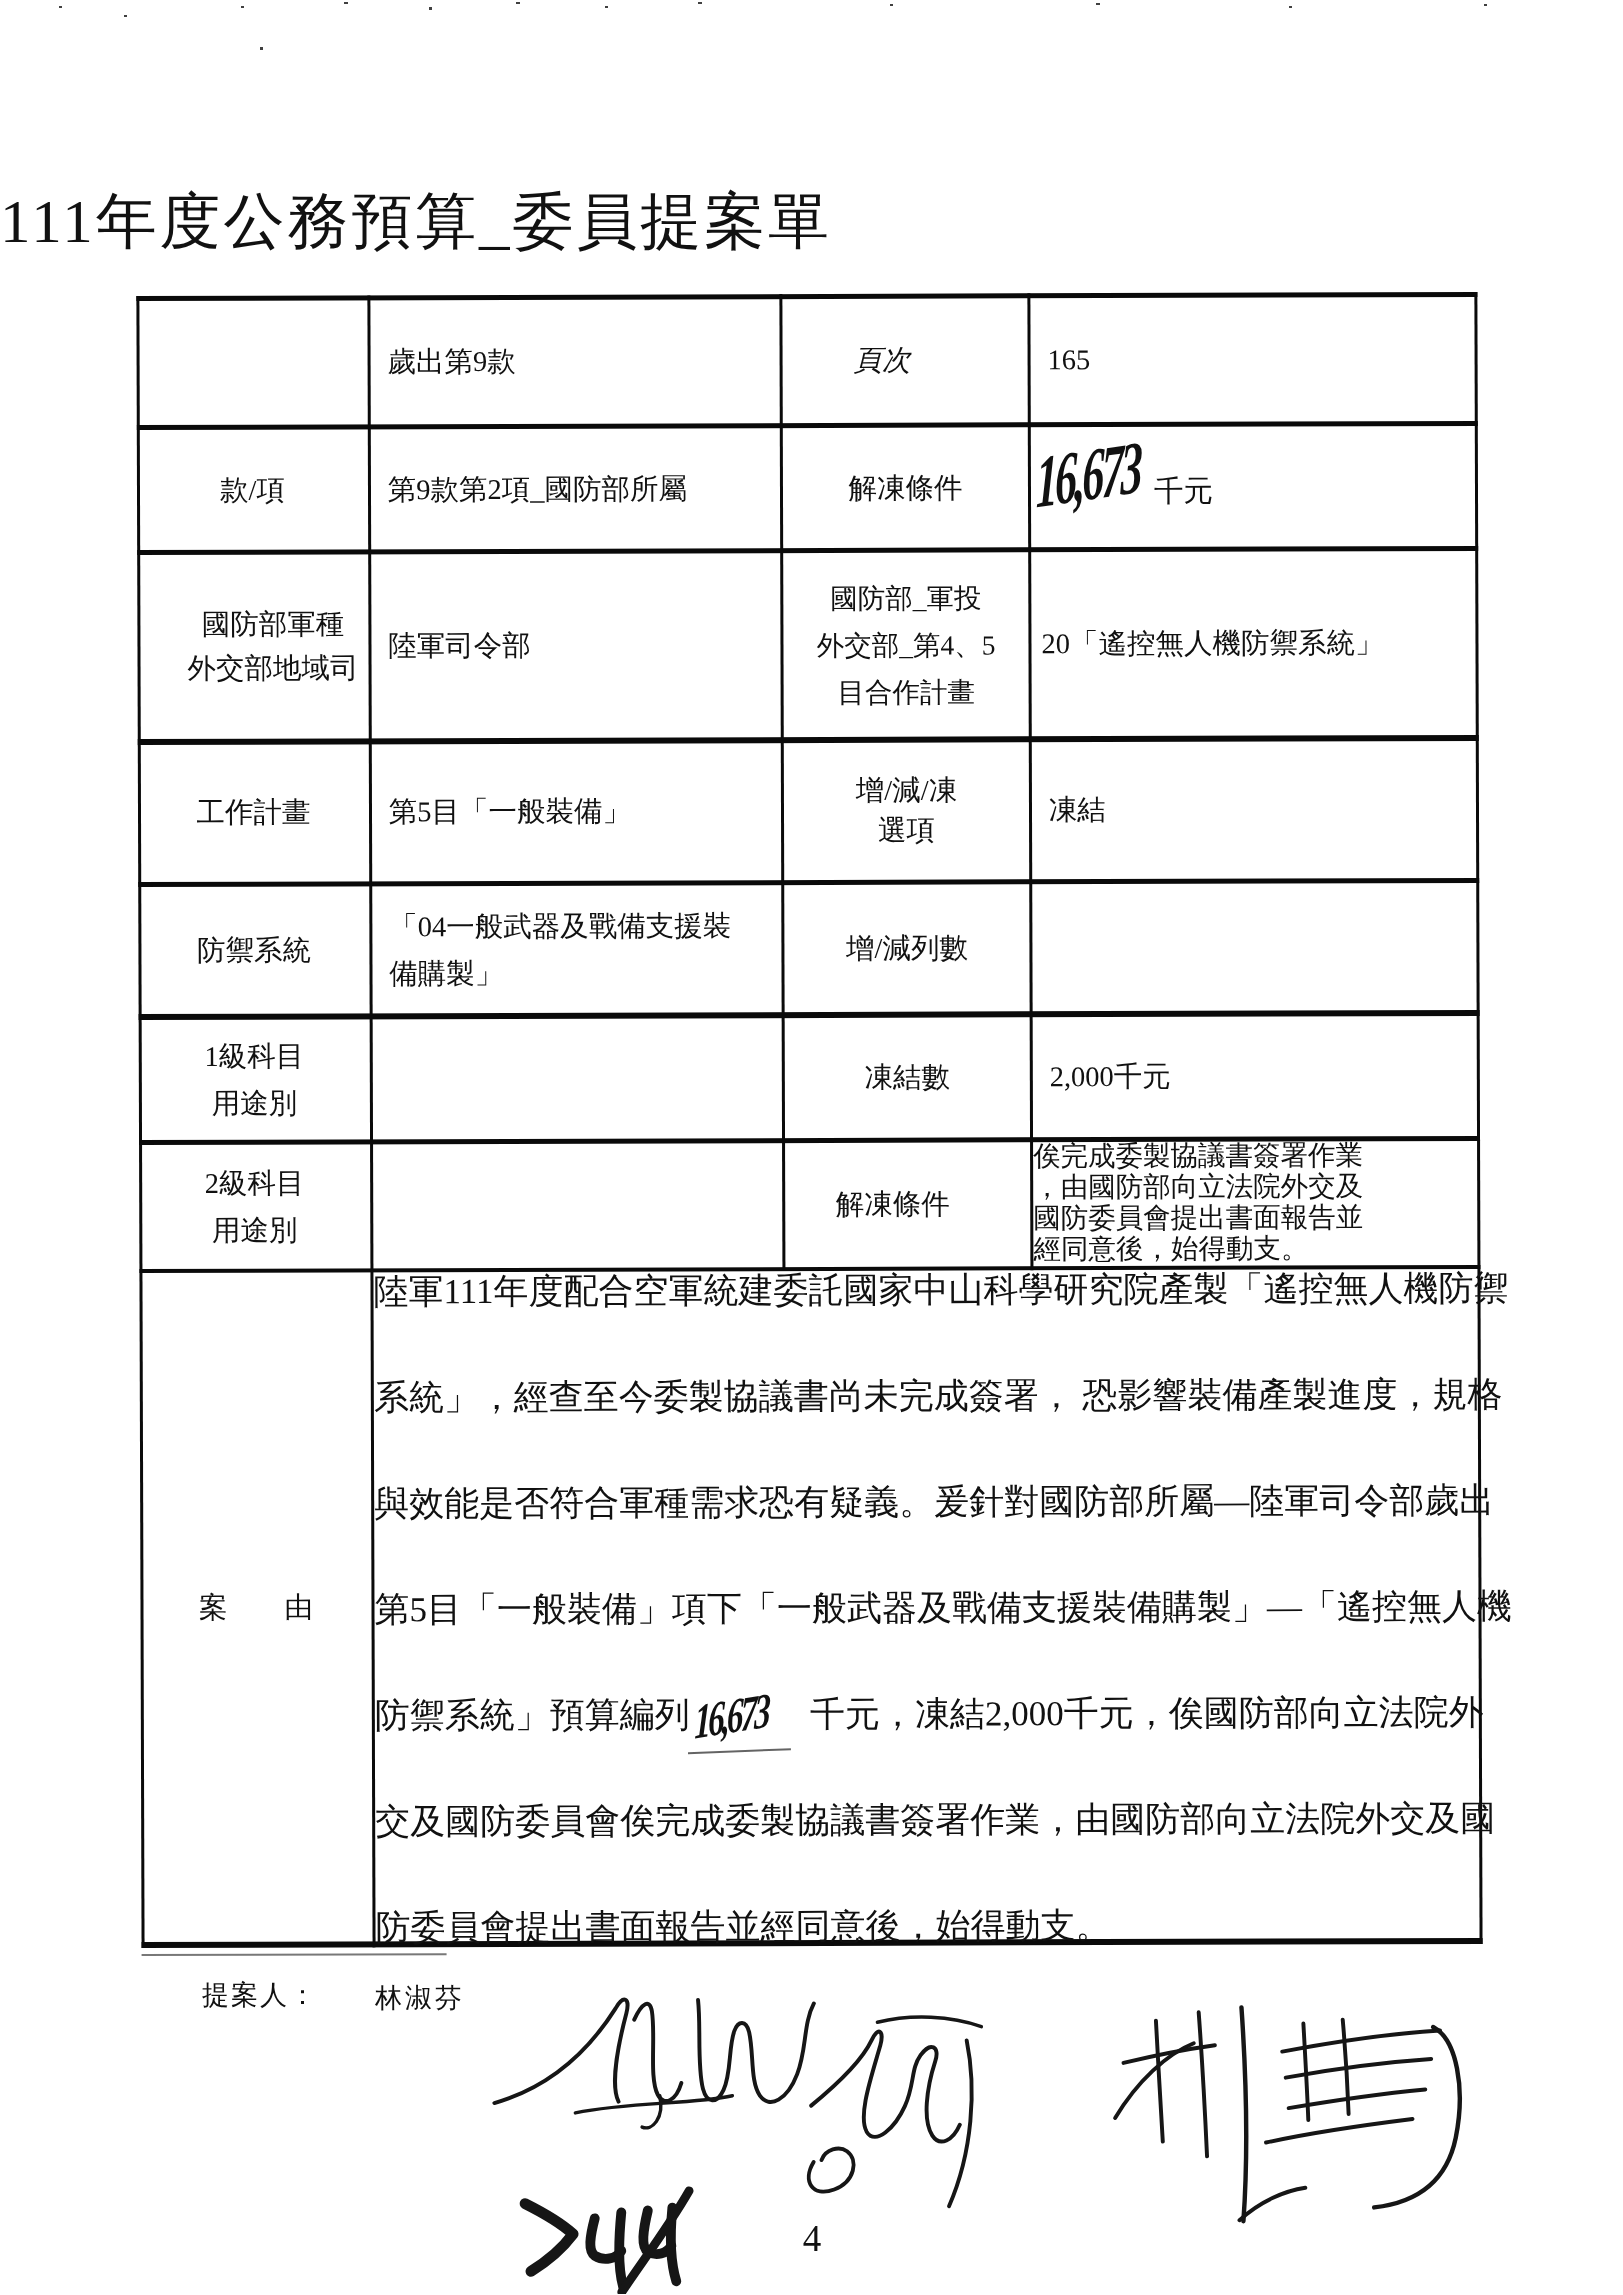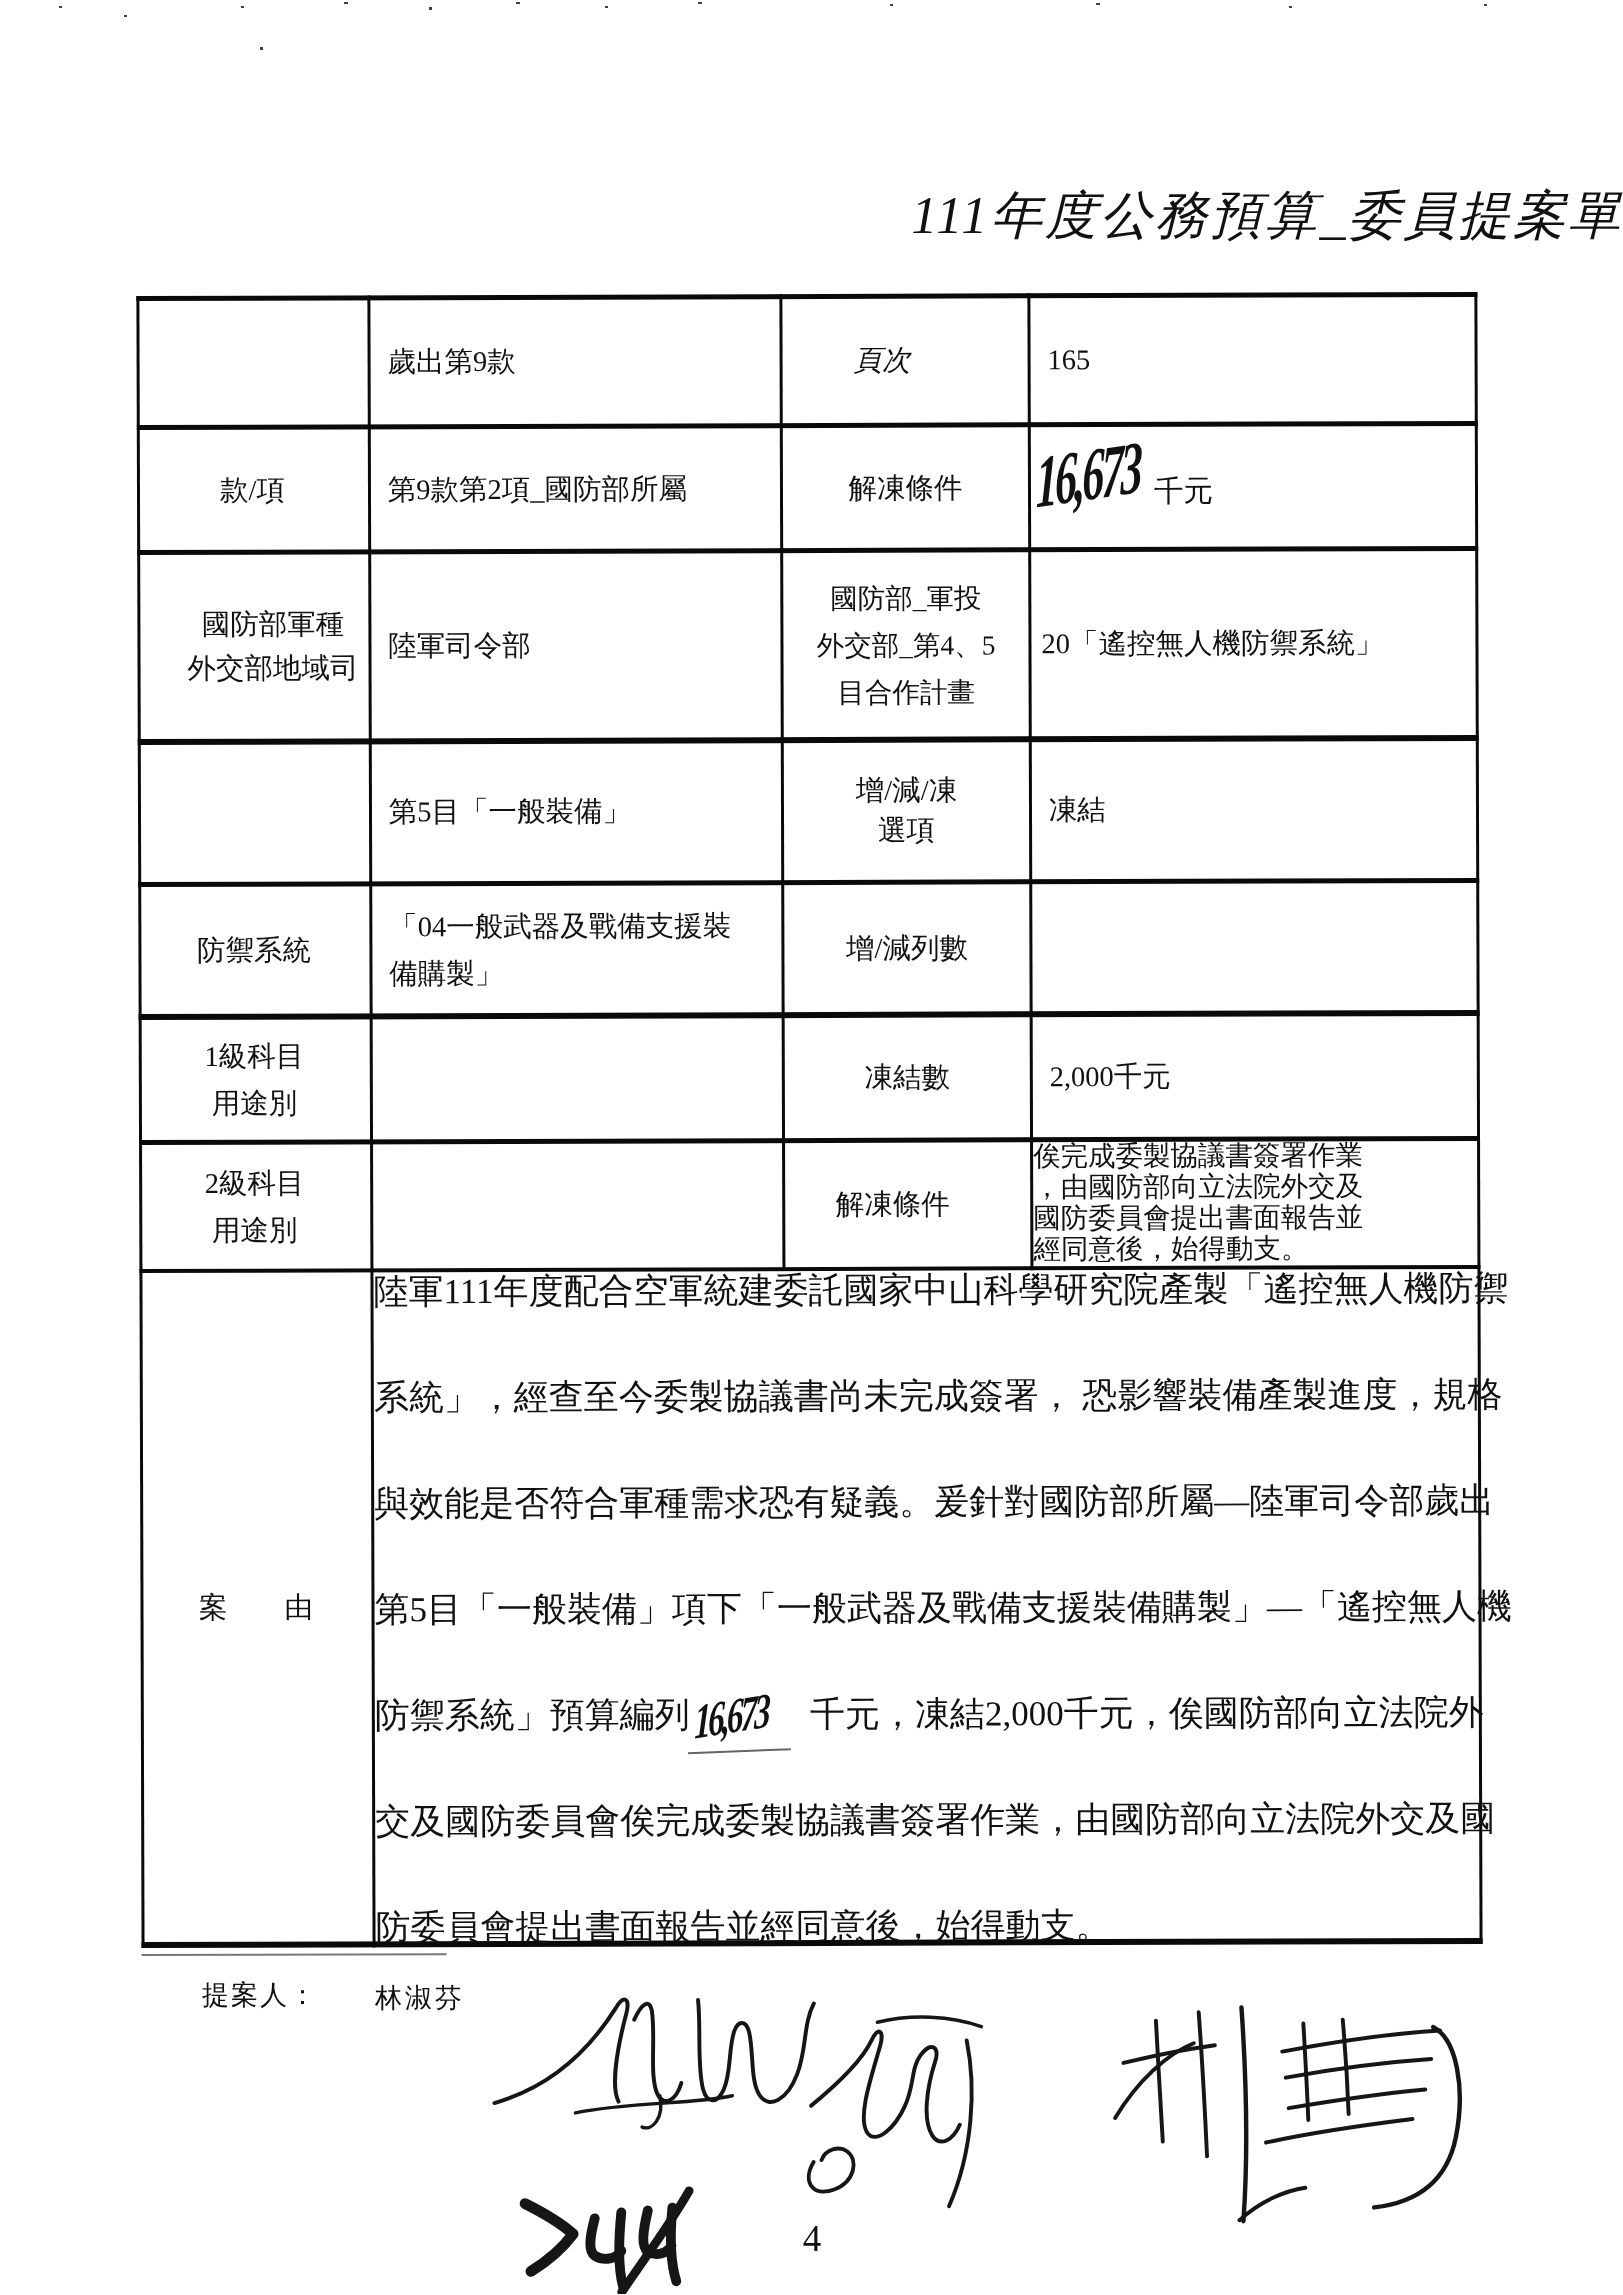--- a/index.html
+++ b/index.html
@@ -1,21 +1,21 @@
 <!DOCTYPE html>
 <html style="font-size:7.9px"><head>
 <meta charset="utf-8">
 <style>
   * { margin:0; padding:0; box-sizing:border-box; }
   html,body { width:1623px; height:2295px; }
   body { background:#f7f7f5; font-family:"Liberation Serif","DejaVu Serif",serif; color:#111; }
   .page { position:absolute; left:0; top:0; width:1623px; height:2295px; background:#ffffff; overflow:hidden; }
 
-  .title { position:absolute; left:0; top:181px; width:100%; text-align:right;
-           font-size:52px; letter-spacing:2.9px; white-space:nowrap;font-style:italic; }
+  .title { position:absolute; left:0; top:181px; width:100%; text-align:left;
+           font-size:61px; letter-spacing:2.9px; white-space:nowrap; }
 
   .tbl { position:absolute; left:0; top:0; width:1623px; height:2295px; transform:rotate(-0.18deg); transform-origin:811px 1130px; }
 
   .vl, .hl { position:absolute; background:#0a0a0a; }
 
   .cell { position:absolute; display:flex; align-items:center; justify-content:center;
           text-align:center; font-size:28.5px; line-height:42px; white-space:pre-line; }
   .val  { justify-content:flex-start; text-align:left; padding-left:8.8px; }
   .nowrap { white-space:nowrap; }
   .lh82 { line-height:40px; } .lh95 { line-height:47px; } .lh90 { line-height:44px;padding-left:40px; }
@@ -99,20 +99,21 @@
     <span class="unit-after-hw">千元</span>
 
     <div class="cell lh90" style="left:139px;top:553px;width:231px;height:184px;">國防部軍種
 外交部地域司</div>
     <div class="cell val" style="left:381px;top:553px;width:398px;height:184px;">陸軍司令部</div>
     <div class="cell lh95" style="left:785px;top:553px;width:245px;height:184px;font-size:27.5px;">國防部_軍投
 外交部_第4、5
 目合作計畫</div>
     <div class="cell val nowrap" style="left:1037px;top:553px;width:437px;height:184px;padding-left:5.9px;">20「遙控無人機防禦系統」</div>
 
+    <div class="cell" style="left:139px;top:742px;width:231px;height:138px;">工作計畫</div>
     <div class="cell val" style="left:381px;top:742px;width:398px;height:138px;">第5目「一般裝備」</div>
     <div class="cell lh82" style="left:785px;top:742px;width:245px;height:138px;">增/減/凍
 選項</div>
     <div class="cell val" style="left:1041px;top:742px;width:423px;height:138px;">凍結</div>
 
     <div class="cell" style="left:139px;top:885px;width:231px;height:127px;">防禦系統</div>
     <div class="cell val lh95" style="left:381px;top:885px;width:398px;height:127px;">「04一般武器及戰備支援裝
 備購製」</div>
     <div class="cell" style="left:785px;top:885px;width:245px;height:127px;">增/減列數</div>
     <div class="cell val" style="left:1041px;top:885px;width:423px;height:127px;"></div>

